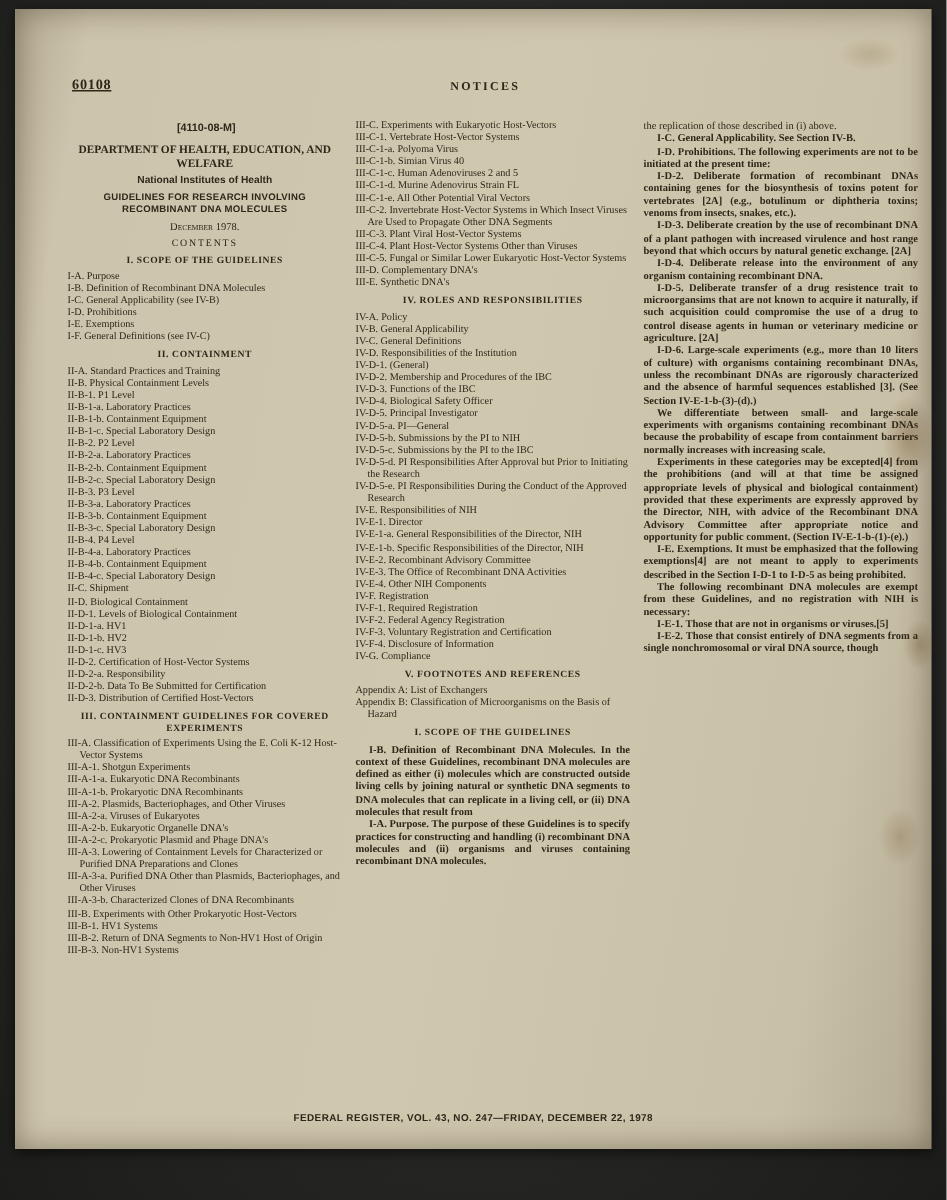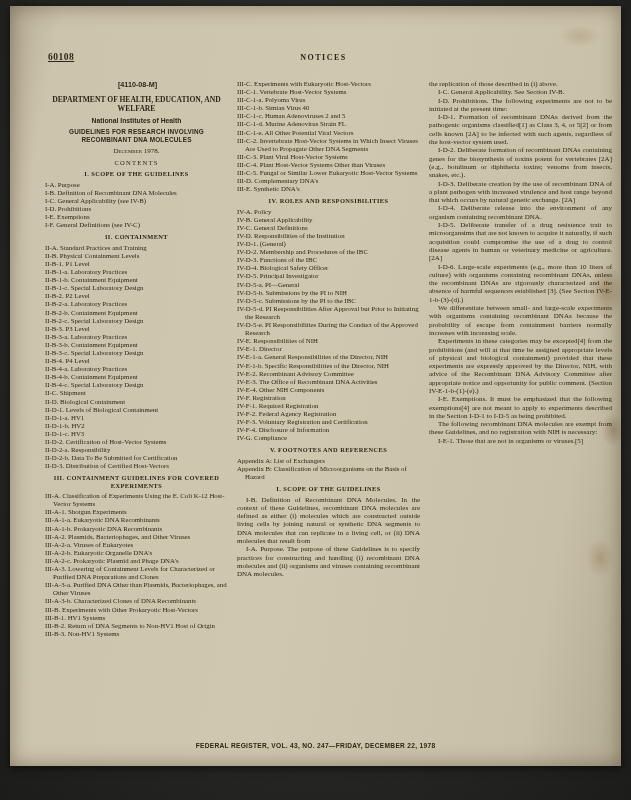--- a/index.html
+++ b/index.html
@@ -27,21 +27,21 @@
   .col-mid{left:227px;}
   .col-right{left:419px;}
   .docket{font-weight:bold;font-size:7.2px;font-family:"Liberation Sans",sans-serif;margin:0 0 7px 2px;text-align:center;}
   .dept{font-weight:bold;font-size:7.6px;text-align:center;font-family:Liberation Serif, serif;line-height:8.6px;margin-bottom:4px;}
   .agency{font-weight:bold;font-size:6.8px;text-align:center;font-family:"Liberation Sans",sans-serif;margin-bottom:4px;}
   .doc-title{font-weight:bold;font-size:6.4px;text-align:center;font-family:"Liberation Sans",sans-serif;line-height:7.6px;margin-bottom:4px;letter-spacing:.2px;}
   .doc-date{font-size:7px;text-align:center;margin-bottom:4px;font-variant:small-caps;}
   .contents-head{font-size:6.6px;text-align:center;letter-spacing:1.2px;margin-bottom:4px;font-variant:small-caps;}
   .entry{font-size:6.8px;line-height:8.1px;padding-left:8px;text-indent:-8px;}
   .heading{font-size:6.4px;font-weight:bold;text-align:center;margin:4px 0 3px;letter-spacing:.4px;line-height:7.4px;}
-  .para{font-size:7px;line-height:8.3px;text-align:justify;text-indent:9px;}
+  .para{font-size:7px;line-height:8.3px;text-align:justify;text-indent:9px;font-weight:bold;}
   .para-cont{font-size:7px;line-height:8.3px;text-align:justify;text-indent:0;}
   .footer{
     position:absolute;left:0;right:0;bottom:17px;text-align:center;
     font-family:"Liberation Sans",sans-serif;font-weight:bold;font-size:6.6px;letter-spacing:.3px;
   }
 </style>
 </head>
 <body>
 
 <div class="paper">
@@ -164,29 +164,29 @@
         <div class="para">I-B. Definition of Recombinant DNA Molecules. In the context of these Guidelines, recombinant DNA molecules are defined as either (i) molecules which are constructed outside living cells by joining natural or synthetic DNA segments to DNA molecules that can replicate in a living cell, or (ii) DNA molecules that result from</div>
         <div class="para">I-A. Purpose. The purpose of these Guidelines is to specify practices for constructing and handling (i) recombinant DNA molecules and (ii) organisms and viruses containing recombinant DNA molecules.</div>
       </div>
   </div>
 
   <div class="col col-right">
     <div>
         <div class="para-cont">the replication of those described in (i) above.</div>
         <div class="para">I-C. General Applicability. See Section IV-B.</div>
         <div class="para">I-D. Prohibitions. The following experiments are not to be initiated at the present time:</div>
-        <div class="para">I-D-1. Formation of recombinant DNAs derived from the pathogenic organisms classified[1] as Class 3, 4, or 5[2] or from cells known [2A] to be infected with such agents, regardless of the host-vector system used.</div>
         <div class="para">I-D-2. Deliberate formation of recombinant DNAs containing genes for the biosynthesis of toxins potent for vertebrates [2A] (e.g., botulinum or diphtheria toxins; venoms from insects, snakes, etc.).</div>
         <div class="para">I-D-3. Deliberate creation by the use of recombinant DNA of a plant pathogen with increased virulence and host range beyond that which occurs by natural genetic exchange. [2A]</div>
         <div class="para">I-D-4. Deliberate release into the environment of any organism containing recombinant DNA.</div>
         <div class="para">I-D-5. Deliberate transfer of a drug resistence trait to microorgansims that are not known to acquire it naturally, if such acquisition could compromise the use of a drug to control disease agents in human or veterinary medicine or agriculture. [2A]</div>
         <div class="para">I-D-6. Large-scale experiments (e.g., more than 10 liters of culture) with organisms containing recombinant DNAs, unless the recombinant DNAs are rigorously characterized and the absence of harmful sequences established [3]. (See Section IV-E-1-b-(3)-(d).)</div>
         <div class="para">We differentiate between small- and large-scale experiments with organisms containing recombinant DNAs because the probability of escape from containment barriers normally increases with increasing scale.</div>
         <div class="para">Experiments in these categories may be excepted[4] from the prohibitions (and will at that time be assigned appropriate levels of physical and biological containment) provided that these experiments are expressly approved by the Director, NIH, with advice of the Recombinant DNA Advisory Committee after appropriate notice and opportunity for public comment. (Section IV-E-1-b-(1)-(e).)</div>
         <div class="para">I-E. Exemptions. It must be emphasized that the following exemptions[4] are not meant to apply to experiments described in the Section I-D-1 to I-D-5 as being prohibited.</div>
         <div class="para">The following recombinant DNA molecules are exempt from these Guidelines, and no registration with NIH is necessary:</div>
         <div class="para">I-E-1. Those that are not in organisms or viruses.[5]</div>
+        <div class="para">I-E-2. Those that consist entirely of DNA segments from a single nonchromosomal or viral DNA source, though</div>
       </div>
   </div>
 
   <div class="footer">FEDERAL REGISTER, VOL. 43, NO. 247—FRIDAY, DECEMBER 22, 1978</div>
 
 </div>
 
 </body></html>

